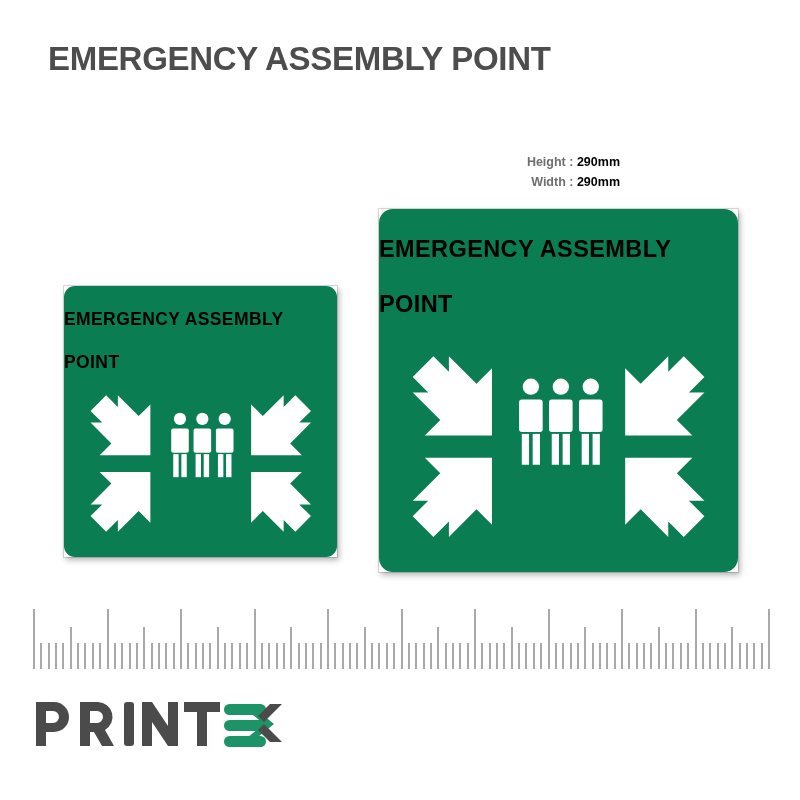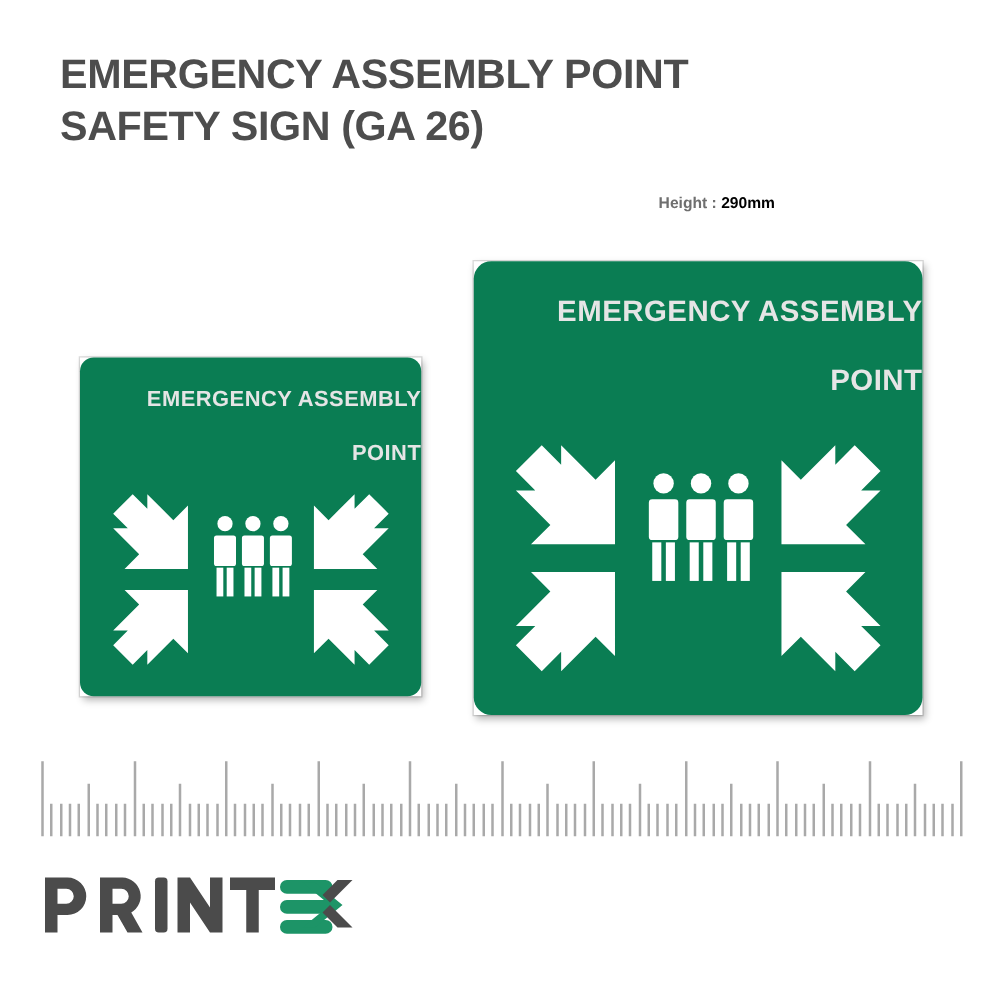--- a/index.html
+++ b/index.html
@@ -42,21 +42,21 @@
     position:absolute;inset:0;
     background:var(--green,#0a7d53);
     border-radius:var(--rad,11px);
     overflow:hidden;
   }
   #sign-small{left:64px;top:286px;width:273px;height:271px;padding:14px 14px;}
   #sign-large{left:379px;top:209px;width:359px;height:363px;padding:19px 18px;}
 
   .sign-text{
     position:absolute;left:0;right:0;
-    text-align:right;color:#e5e5e5;font-weight:bold;
+    text-align:left;color:#000000;font-weight:bold;
     letter-spacing:0.4px;white-space:nowrap;
   }
   #sign-small .t1{top:8.5%;font-size:17.5px;}
   #sign-small .t2{top:24.5%;font-size:17.5px;}
   #sign-large .t1{top:7.5%;font-size:23.5px;}
   #sign-large .t2{top:22.5%;font-size:23.5px;}
 
   
   .arrow{position:absolute;width:24%;height:24%;}
   .arrow svg{width:100%;height:100%;display:block;}
@@ -83,26 +83,29 @@
   .meta .v{font-weight:bold;}
   .meta .v.plain{font-weight:normal;}
 </style>
 </head>
 <body>
 
 <div class="page">
 
   <div class="title">
     <span class="line">EMERGENCY ASSEMBLY POINT</span>
-    <span class="line">SAFETY SIGN (GA 26)</span>
   </div>
 
   <div class="dims" id="dims-large">
     <div class="row">
       <span class="k">Height :</span>
+      <span class="v">290mm</span>
+    </div>
+    <div class="row">
+      <span class="k">Width :</span>
       <span class="v">290mm</span>
     </div>
   </div>
 
   <div class="dims" id="dims-small">
   </div>
 
   <div class="sign" id="sign-small">
     <div class="panel" style="--rad: 11px; --green: #0a7d53;">
       <div class="sign-text t1">EMERGENCY ASSEMBLY</div>

